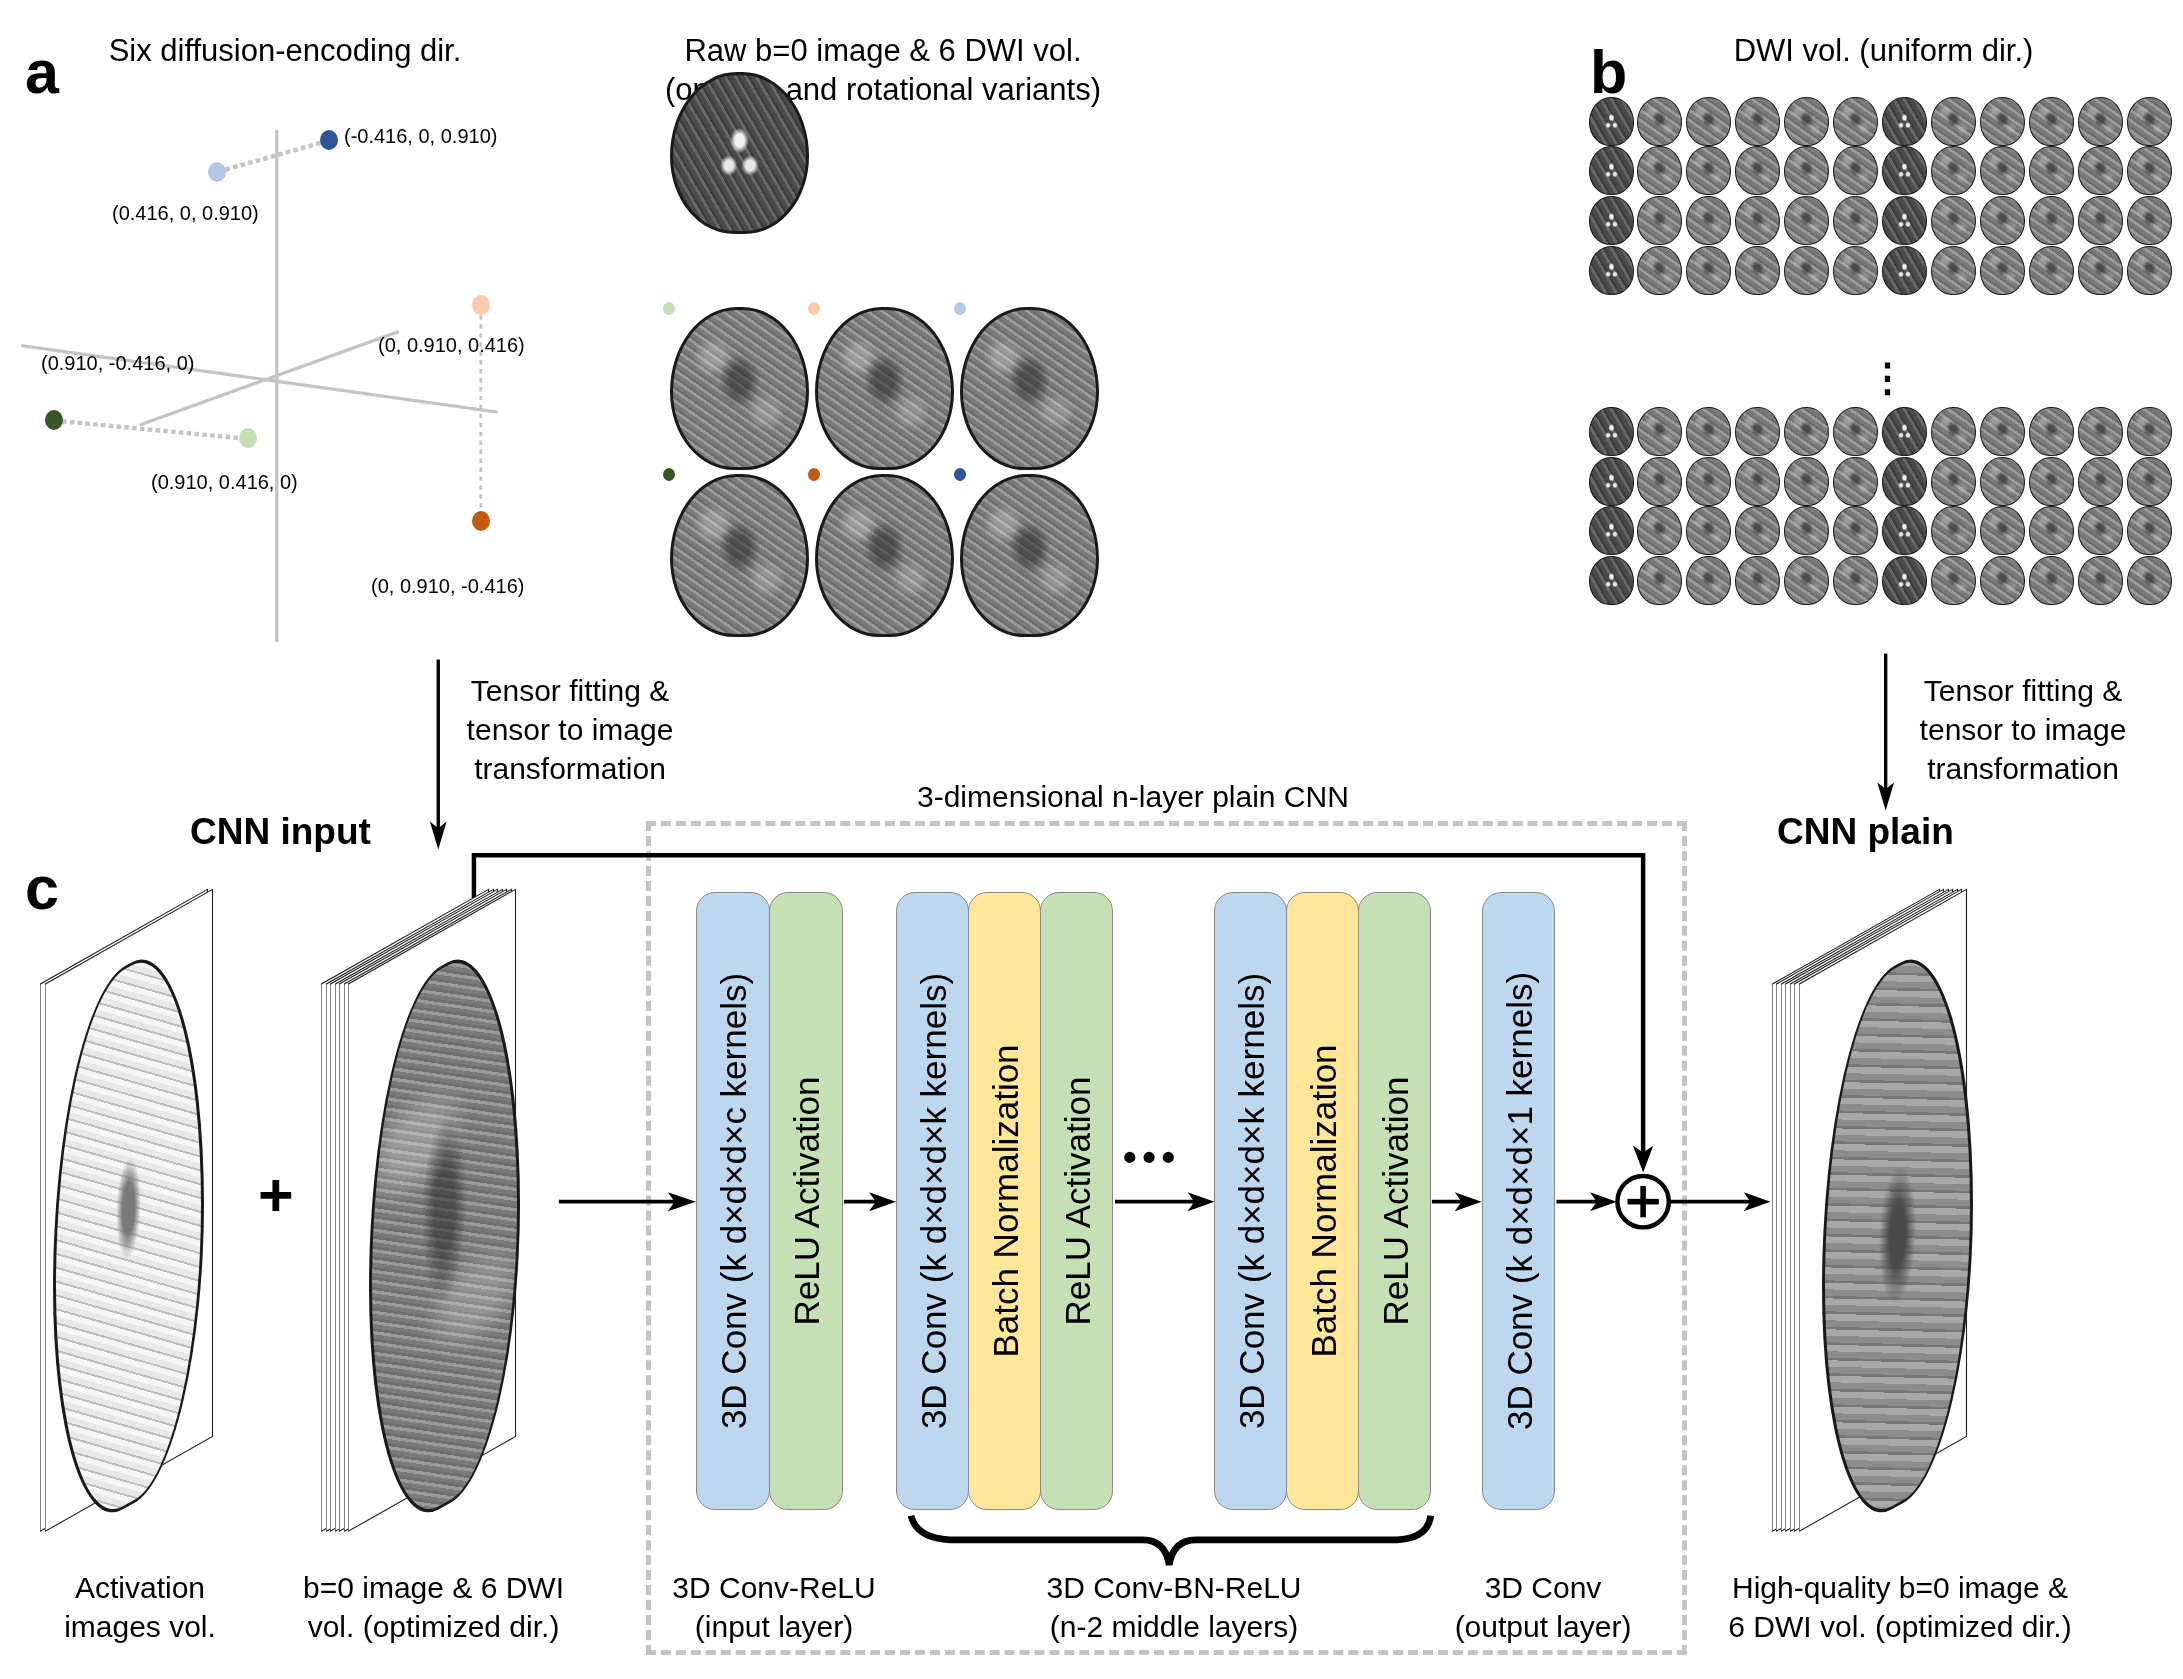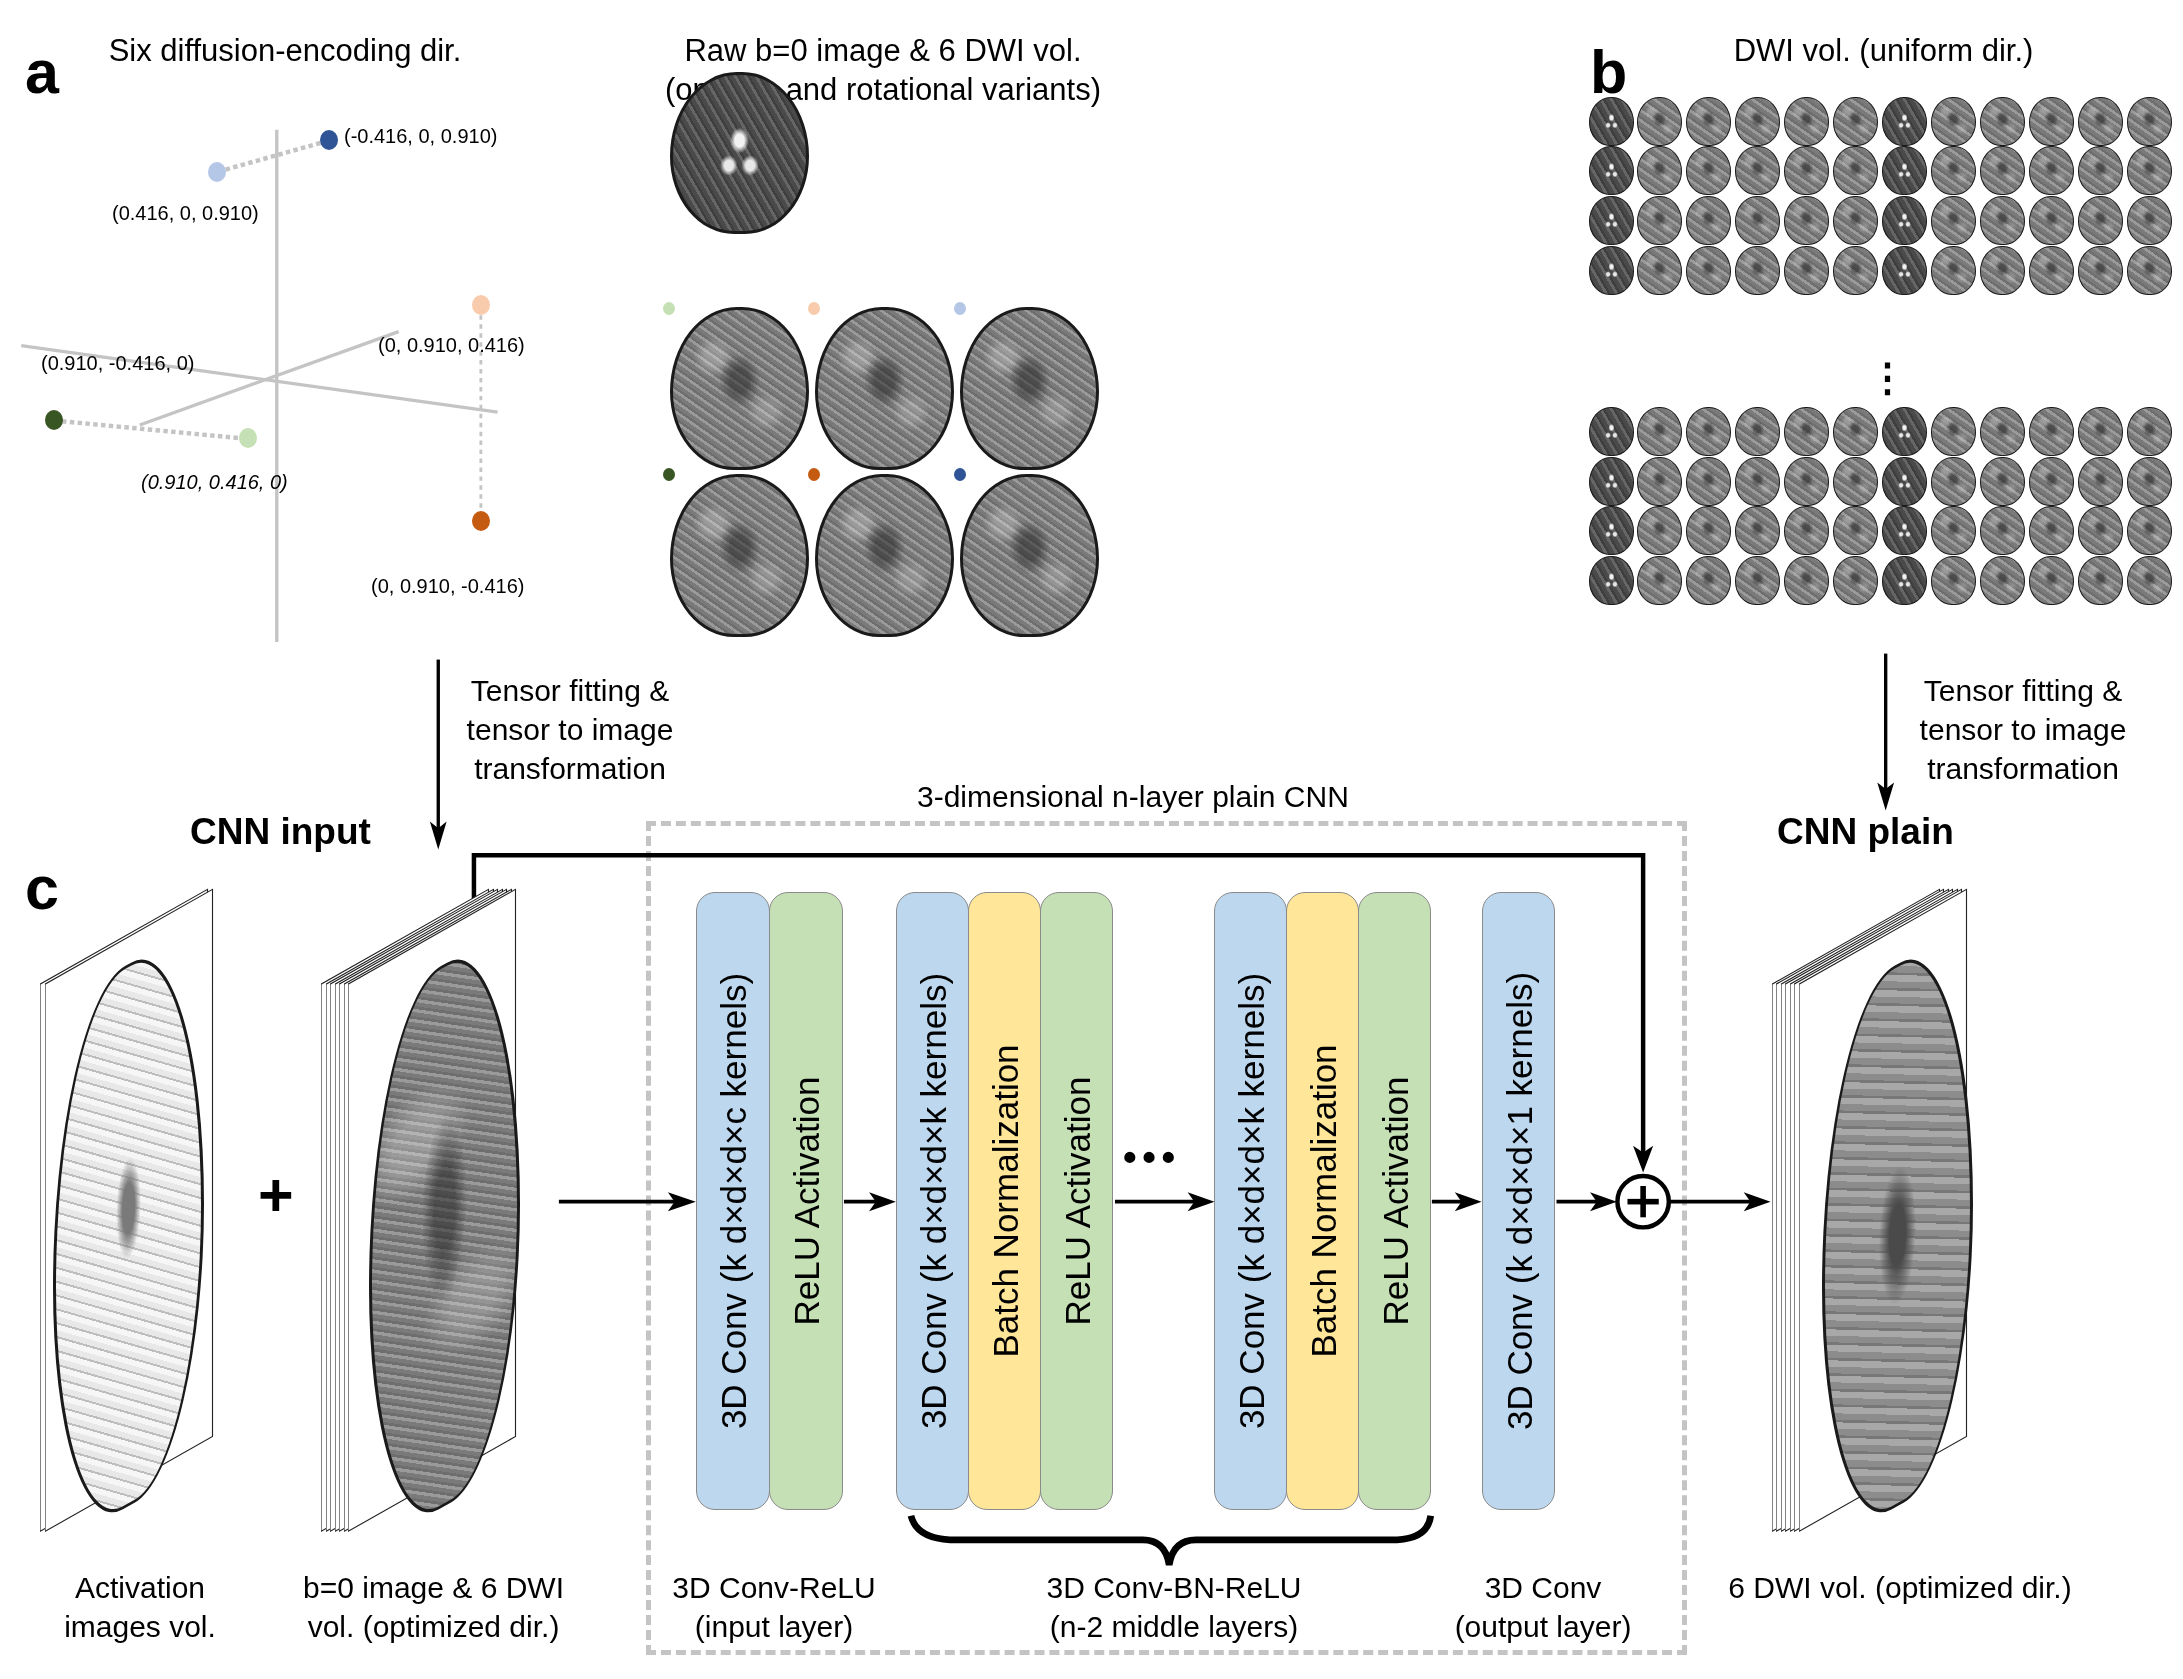--- a/index.html
+++ b/index.html
@@ -58,21 +58,21 @@
 <div class="dot" style="left:472px;top:295px;width:18px;height:20px;background:#f8cbad;"></div>
 <div class="dot" style="left:472px;top:511px;width:18px;height:20px;background:#c55a11;"></div>
 <div class="dot" style="left:45px;top:410px;width:18px;height:20px;background:#375623;"></div>
 <div class="dot" style="left:239px;top:428px;width:18px;height:20px;background:#c5e0b4;"></div>
 
 <div class="coord" style="left:344px;top:126px;">(-0.416, 0, 0.910)</div>
 <div class="coord" style="left:112px;top:203px;">(0.416, 0, 0.910)</div>
 <div class="coord" style="left:378px;top:335px;">(0, 0.910, 0.416)</div>
 <div class="coord" style="left:371px;top:576px;">(0, 0.910, -0.416)</div>
 <div class="coord" style="left:41px;top:353px;">(0.910, -0.416, 0)</div>
-<div class="coord" style="left:141px;top:472px;font-style:italic;">(0.910, 0.416, 0)</div>
+<div class="coord" style="left:151px;top:472px;">(0.910, 0.416, 0)</div>
 
 <div class="title" style="left:648px;top:31px;width:470px;">
   <div>Raw b=0 image &amp; 6 DWI vol.</div>
   <div>(opt. dir. and rotational variants)</div>
 </div>
 
 <div class="brain b0" style="left:670px;top:72px;width:139px;height:162px;"></div>
 
 <div id="dwi-grid">
     <div class="dot" style="left: 663px; top: 302px; width: 12.3px; height: 13.4px; background: rgb(197, 224, 180);"></div>
@@ -359,15 +359,16 @@
 </div>
 <div class="caption" style="left:995px;top:1568px;width:358px;">
   <div>3D Conv-BN-ReLU</div>
   <div style="font-style:normal;">(n-2 middle layers)</div>
 </div>
 <div class="caption" style="left:1420px;top:1568px;width:246px;">
   <div>3D Conv</div>
   <div>(output layer)</div>
 </div>
 <div class="caption" style="left:1699px;top:1568px;width:402px;">
+  <div>High-quality b=0 image &amp;</div>
   <div>6 DWI vol. (optimized dir.)</div>
 </div>
 
 
 </body></html>

